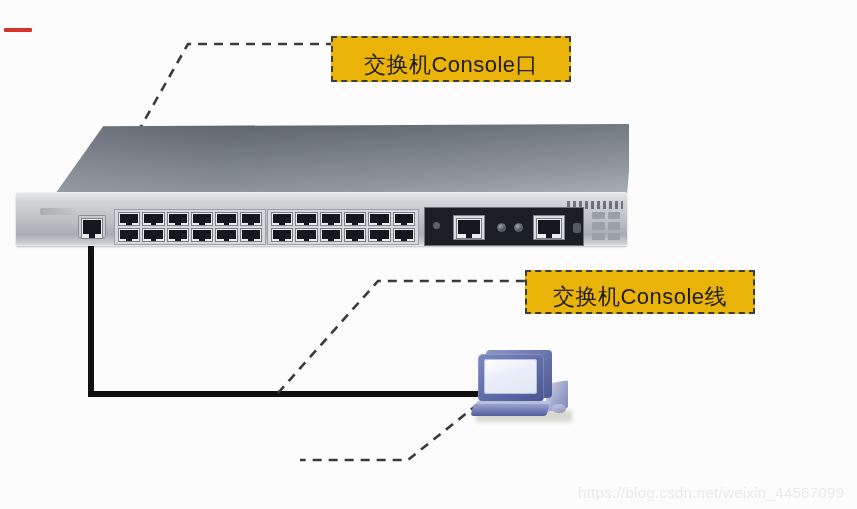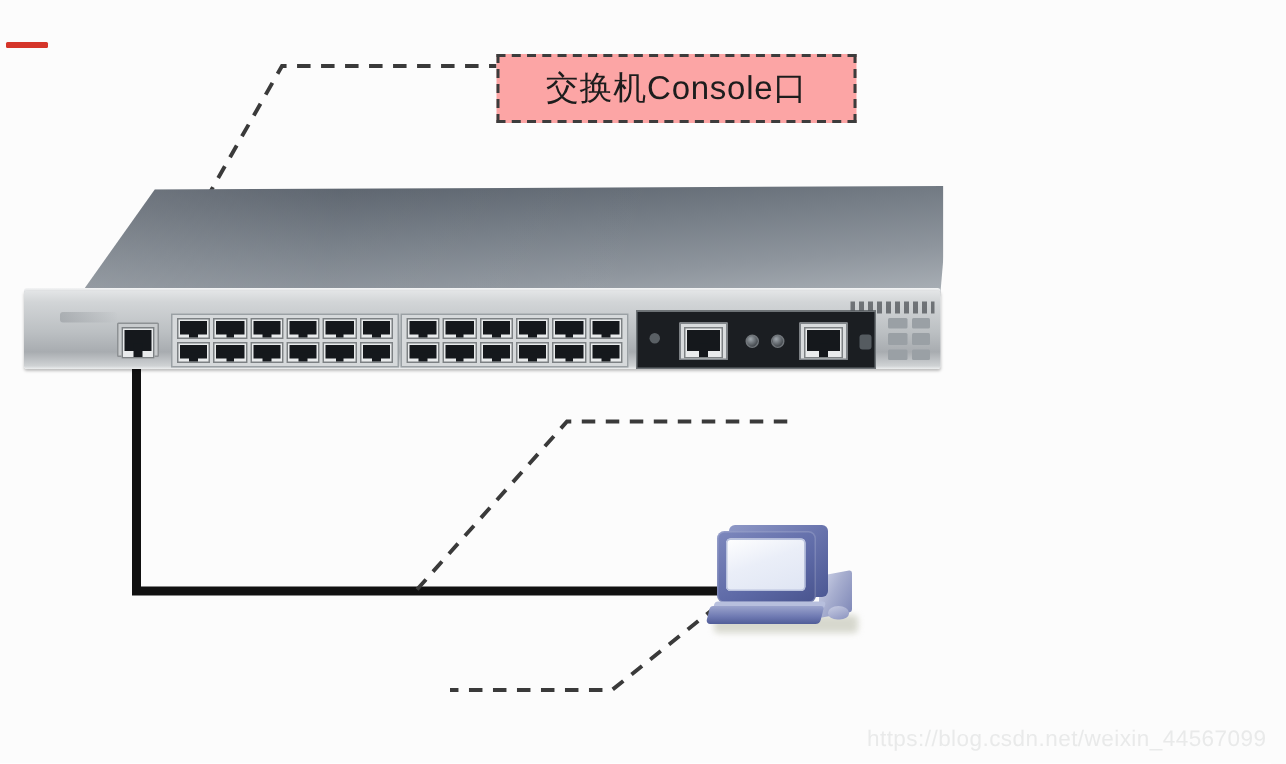--- a/index.html
+++ b/index.html
@@ -26,23 +26,23 @@
     width: 28px;
     height: 4px;
     background: #d5352a;
     border-radius: 1px;
   }
 
   
   .callout {
     position: absolute;
     border: 2px dashed #3c3c3c;
-    background: #fca5a5;
+    background: #eab308;
     display: flex;
-    align-items: center;
+    align-items: flex-end;
     justify-content: center;
     color: #1d1d1d;
     letter-spacing: 0.5px;
     white-space: nowrap;
   }
   .callout-switch-console {
     left: 331px; top: 36px;
     width: 236px; height: 42px;
     font-size: 22px;
   }
@@ -477,17 +477,20 @@
     <div class="pc-screen"></div>
     <div class="pc-kb-top"></div>
     <div class="pc-keyboard"></div>
     <div class="pc-mouse"></div>
   </div>
 
   <div class="callout callout-switch-console">
     <span>交换机Console口</span>
   </div>
 
+  <div class="callout callout-console-cable">
+    <span>交换机Console线</span>
+  </div>
 
 
   <div class="watermark">https://blog.csdn.net/weixin_44567099</div>
 
 </div>
 
 </body></html>

